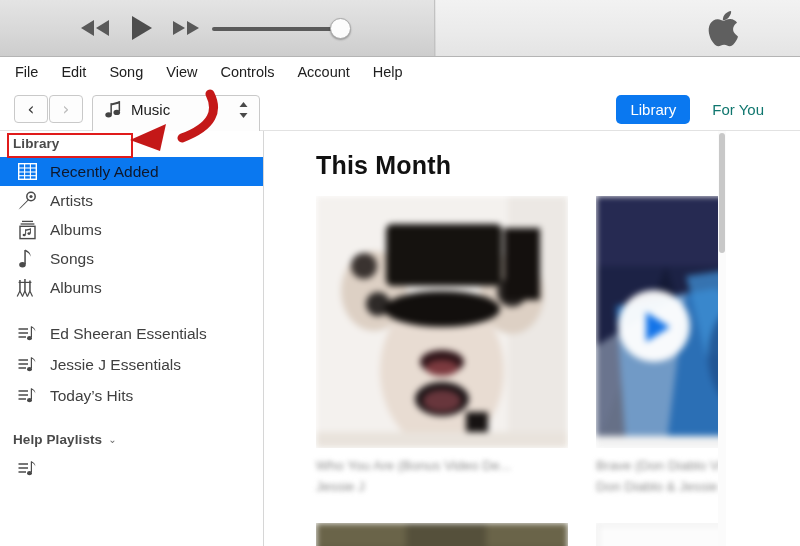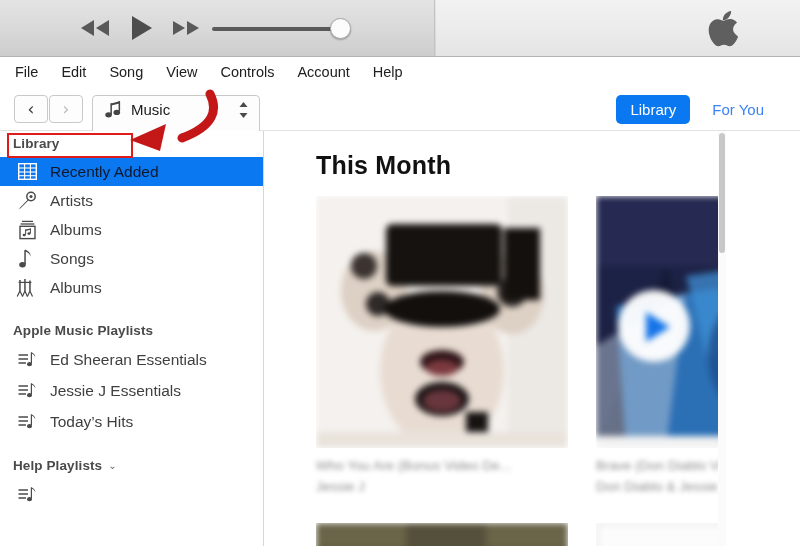--- a/index.html
+++ b/index.html
@@ -78,21 +78,21 @@
   .media-label {
     position: absolute; left: 38px; top: 3px; font-size: 15px; color: #1a1a1a; line-height: 21px;
   }
   .media-stepper {
     position: absolute; right: 10px; top: 4px; width: 12px; height: 20px;
     display: flex; flex-direction: column; align-items: center; justify-content: center; gap: 2px;
   }
 
   .tabs { position: absolute; right: 22px; top: 7px; height: 30px; display: flex; align-items: center; gap: 8px; }
   .tab {
-    font-size: 15px; color: #3b82f6; padding: 5px 14px; border-radius: 5px; line-height: 19px; white-space: nowrap;
+    font-size: 15px; color: #0f766e; padding: 5px 14px; border-radius: 5px; line-height: 19px; white-space: nowrap;
   }
   .tab.active { background: #0a78f0; color: #ffffff; }
 
   
   .sidebar {
     position: absolute; left: 0; top: 131px; width: 264px; height: 415px;
     background: #ffffff; border-right: 1px solid #d6d6d6; overflow: hidden;
   }
   .side-head {
     font-size: 13.5px; font-weight: bold; color: #4a4a4a;
@@ -310,23 +310,20 @@
           <path d="M3.9 13 L1.2 18.6 M3.9 13 L6.6 18.6" stroke="#4a4a4a" stroke-width="1.2" fill="none"></path>
           <path d="M8.9 13 L6.4 18.6 M8.9 13 L11.4 18.6" stroke="#4a4a4a" stroke-width="1.2" fill="none"></path>
           <path d="M13.9 13 L11.4 18.6 M13.9 13 L16.5 18.6" stroke="#4a4a4a" stroke-width="1.2" fill="none"></path>
         </svg>
       </span>
       <span class="label">Albums</span>
     </div>
 
     <div class="gap-md"></div>
 
-    <div class="side-head-row">
-      <span class="side-head">Apple Music Playlists</span>
-    </div>
 
     <div class="side-item pl-item">
       <span class="side-icon">
         <svg width="20" height="18" viewBox="0 0 20 18">
           <line x1="1.5" y1="4" x2="11" y2="4" stroke="#4a4a4a" stroke-width="1.5"></line>
           <line x1="1.5" y1="8" x2="11" y2="8" stroke="#4a4a4a" stroke-width="1.5"></line>
           <line x1="1.5" y1="12" x2="9" y2="12" stroke="#4a4a4a" stroke-width="1.5"></line>
           <path d="M14.5 2.4 C16.7 3.4 18.3 4.6 18 6.6 C18.7 5 18.2 3.2 14.5 1.2 Z" fill="#4a4a4a"></path>
           <rect x="13.8" y="1.4" width="1.2" height="11" fill="#4a4a4a"></rect>
           <ellipse cx="12.5" cy="13.2" rx="2.5" ry="2.1" fill="#4a4a4a"></ellipse>

